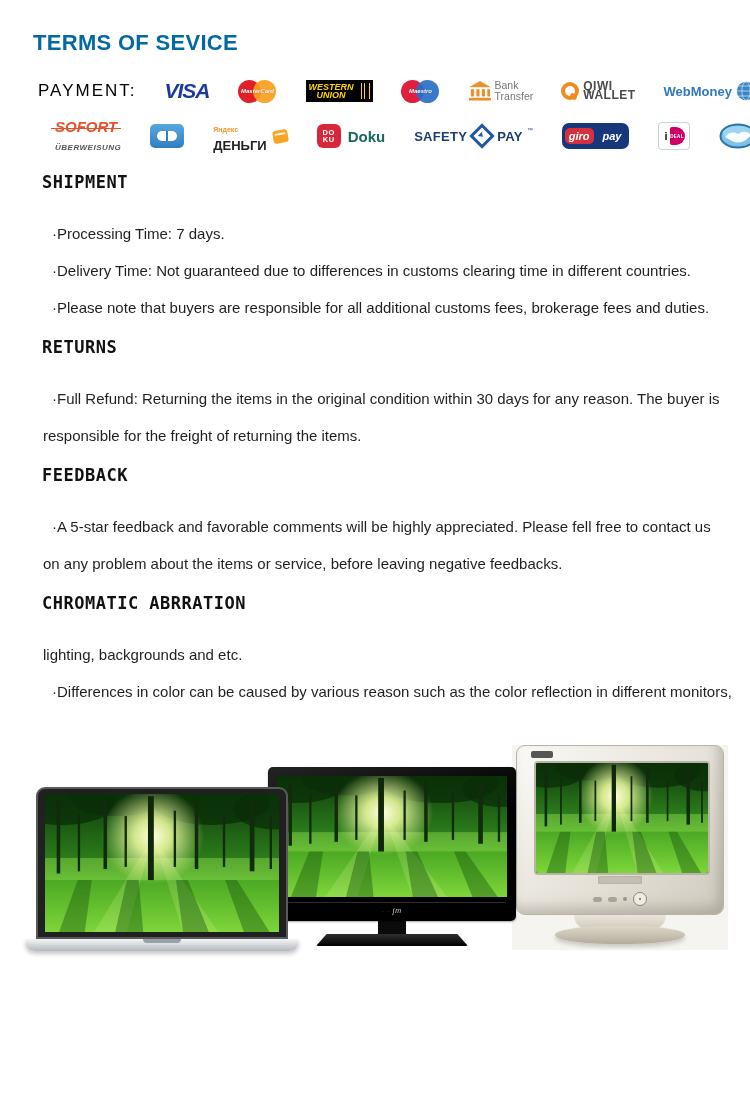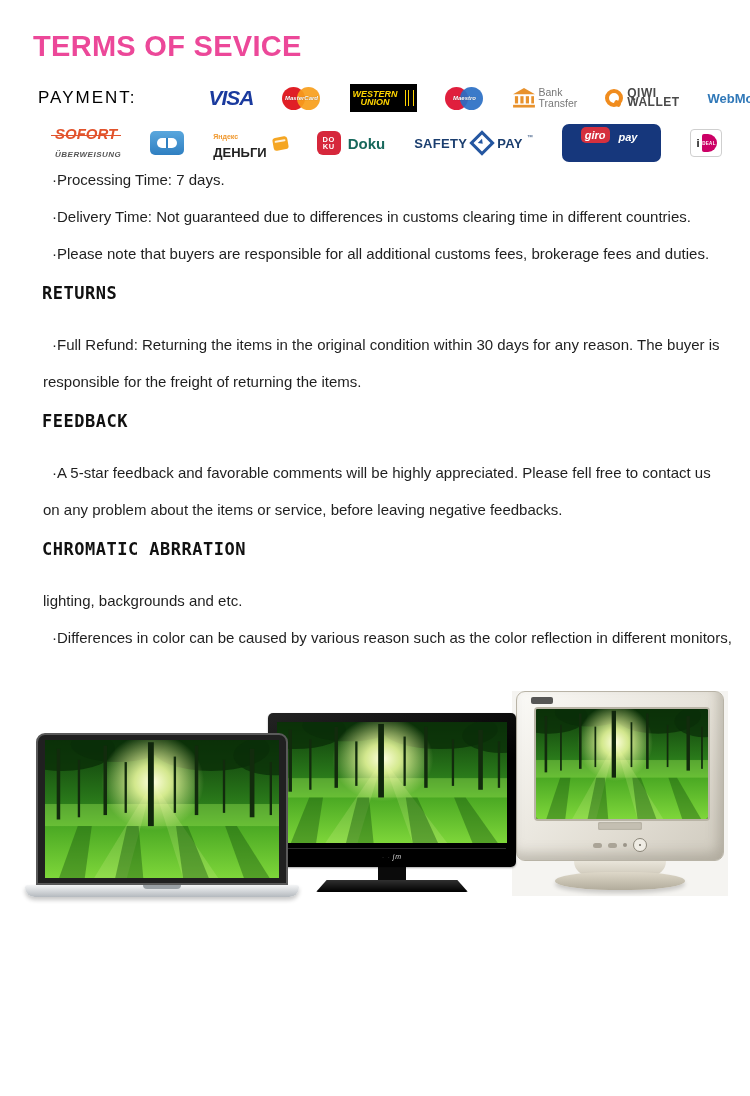--- a/index.html
+++ b/index.html
@@ -2,46 +2,46 @@
 <html><head>
 <meta charset="utf-8">
 <style>
   html,body{margin:0;padding:0;}
   body{
     width:750px;height:1096px;background:#ffffff;overflow:hidden;
     font-family:"Liberation Sans", sans-serif;color:#222;position:relative;
   }
   
   h1{
-    margin:30px 0 0 33px;font-size:29px;font-weight:bold;color:#ec4899;
+    margin:30px 0 0 33px;font-size:22px;font-weight:bold;color:#0369a1;
     letter-spacing:.3px;font-family:"Liberation Sans",sans-serif;
   }
   
   .pay-row{display:flex;align-items:center;}
   .pay-row1{margin:19px 0 0 38px;height:32px;gap:28px;}
   .pay-row2{margin:13px 0 12px 55px;height:32px;gap:29px;}
   .pay-label{font-size:17px;letter-spacing:2px;color:#000;}
   .logo{display:flex;align-items:center;gap:4px;flex:0 0 auto;}
   
-  .visa{font-size:21px;font-weight:bold;font-style:italic;color:#1a3a9e;letter-spacing:-1px;margin-left:44px;}
+  .visa{font-size:21px;font-weight:bold;font-style:italic;color:#1a3a9e;letter-spacing:-1px;}
   
   .circles{position:relative;width:40px;height:25px;}
   .circles .c{position:absolute;top:1px;width:23px;height:23px;border-radius:50%;}
   .circles .c1{left:0;}
   .circles .c2{left:15px;}
   .mc .c1{background:#e01f26;}
   .mc .c2{background:#f79e1b;opacity:.92;}
   .maestro .c1{background:#e01f3d;}
   .maestro .c2{background:#2a6fc4;opacity:.92;}
   .circles .ctext{
     position:absolute;top:9px;left:0;width:100%;text-align:center;color:#fff;
     font-size:6px;font-style:italic;font-weight:bold;text-shadow:0 0 1px rgba(0,0,0,.4);
   }
   
-  .wu{display:flex;background:#000;padding:9px 3px;height:28px;box-sizing:border-box;align-items:center;}
+  .wu{display:flex;background:#000;padding:9px 3px;height:22px;box-sizing:border-box;align-items:center;}
   .wu-text{color:#ffd400;font-weight:bold;font-style:italic;font-size:9px;line-height:8.5px;text-align:center;}
   .wu-bars{width:8px;height:16px;margin-left:3px;border-left:1px solid #ffd400;
     background:repeating-linear-gradient(90deg,#000 0 2px,#ffd400 2px 3px,#000 3px 5px);}
   
   .two-line{font-size:10.5px;line-height:11px;color:#777;}
   
   .qiwi-q{width:18px;height:18px;border:4px solid #f08c1e;border-radius:50%;position:relative;box-sizing:border-box;}
   .qiwi-q::after{content:"";position:absolute;right:-2px;bottom:-3px;width:7px;height:5px;background:#f08c1e;border-radius:2px;transform:rotate(35deg);}
   .qiwi-text{font-size:12px;font-weight:bold;line-height:9px;letter-spacing:.5px;color:#4a4a4a;}
   
@@ -71,21 +71,21 @@
   .doku-mark{width:24px;height:24px;border-radius:6px;background:#d6273b;color:#fff;
     display:flex;flex-direction:column;align-items:center;justify-content:center;
     font-size:7.5px;font-weight:bold;line-height:7.5px;letter-spacing:.5px;}
   .doku-text{font-size:15px;font-weight:bold;color:#17685c;margin-left:3px;}
   
   .sp-text{font-size:13px;font-weight:bold;color:#1b3e6f;letter-spacing:.3px;}
   .sp-diamond{width:12px;height:12px;border:3px solid #2456a0;background:#fff;transform:rotate(45deg);margin:0 2px;position:relative;}
   .sp-diamond::after{content:"";position:absolute;left:3px;top:3px;border-left:4px solid #2456a0;border-top:3px solid transparent;border-bottom:3px solid transparent;}
   .sp-tm{font-size:6px;color:#1b3e6f;align-self:flex-start;}
   
-  .giropay{height:26px;border-radius:7px;background:#16377c;display:flex;align-items:flex-end;padding:19px;box-sizing:border-box;}
+  .giropay{height:26px;border-radius:7px;background:#16377c;display:flex;align-items:center;padding:3px;box-sizing:border-box;}
   .giro{background:#d5303e;border-radius:5px;color:#fff;font-weight:bold;font-style:italic;font-size:11px;padding:1px 4px;line-height:14px;}
   .gpay{color:#fff;font-weight:bold;font-style:italic;font-size:11px;padding:0 5px;}
   
   .ideal{width:30px;height:26px;background:#fff;border:1px solid #cfcfcf;border-radius:4px;
     display:flex;align-items:center;justify-content:center;gap:2px;}
   .ideal-i{font-size:11px;font-weight:bold;color:#111;}
   .ideal-d{width:15px;height:18px;background:#cc0066;border-radius:2px 9px 9px 2px;color:#fff;
     font-size:4.5px;font-weight:bold;display:flex;align-items:center;justify-content:center;letter-spacing:.3px;}
   
   h2{
@@ -273,20 +273,21 @@
     <svg width="38" height="26" viewBox="0 0 38 26">
       <ellipse cx="19" cy="13" rx="17.5" ry="11.5" fill="#7fc4e8" stroke="#2a73ae" stroke-width="2"></ellipse>
       <ellipse cx="19" cy="10" rx="15" ry="7" fill="#a9dcf4" opacity="0.7"></ellipse>
       <path d="M6 14 q6 -7 13 -3 q7 -5 13 1 l-5 5 q-8 5 -16 0 z" fill="#ffffff" opacity="0.95"></path>
     </svg>
 
   </span>
 </div>
 
 <section>
+  <h2>SHIPMENT</h2>
   <p class="line">·Processing Time: 7 days.</p>
   <p class="line">·Delivery Time: Not guaranteed due to differences in customs clearing time in different countries.</p>
   <p class="line">·Please note that buyers are responsible for all additional customs fees, brokerage fees and duties.</p>
 </section>
 
 <section>
   <h2>RETURNS</h2>
   <p class="line">·Full Refund: Returning the items in the original condition within 30 days for any reason. The buyer is</p>
   <p class="line cont">responsible for the freight of returning the items.</p>
 </section>

